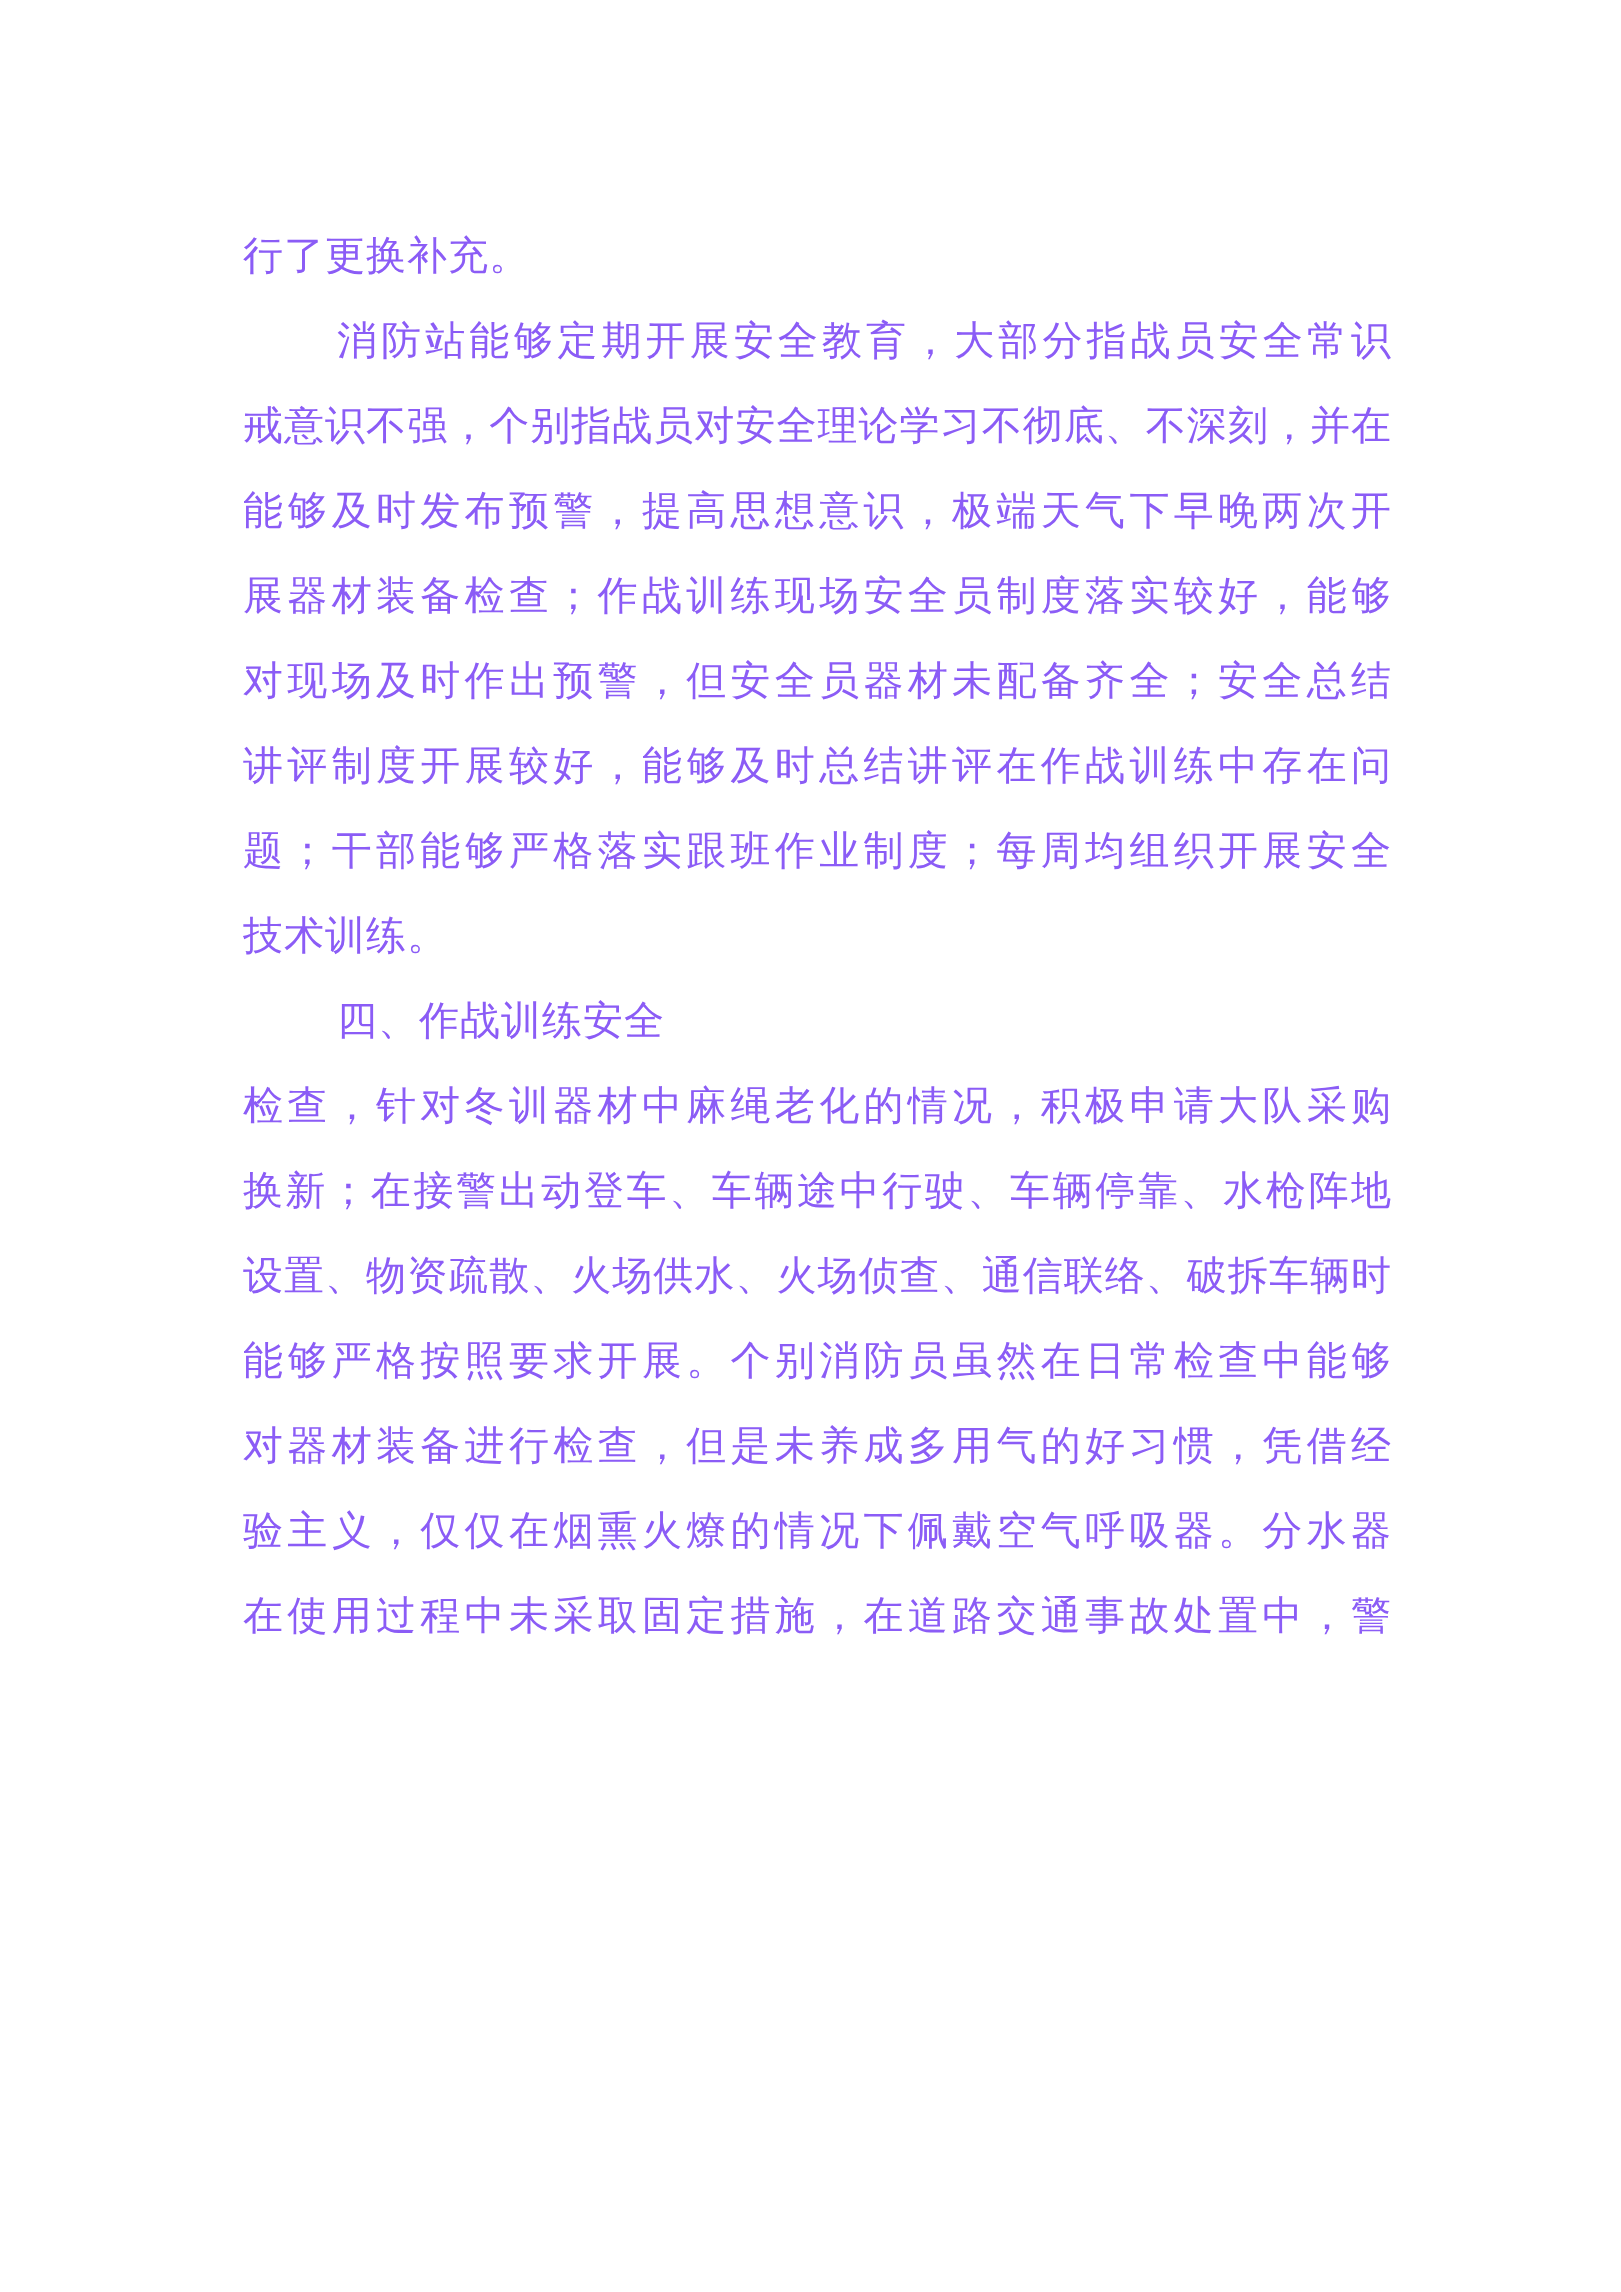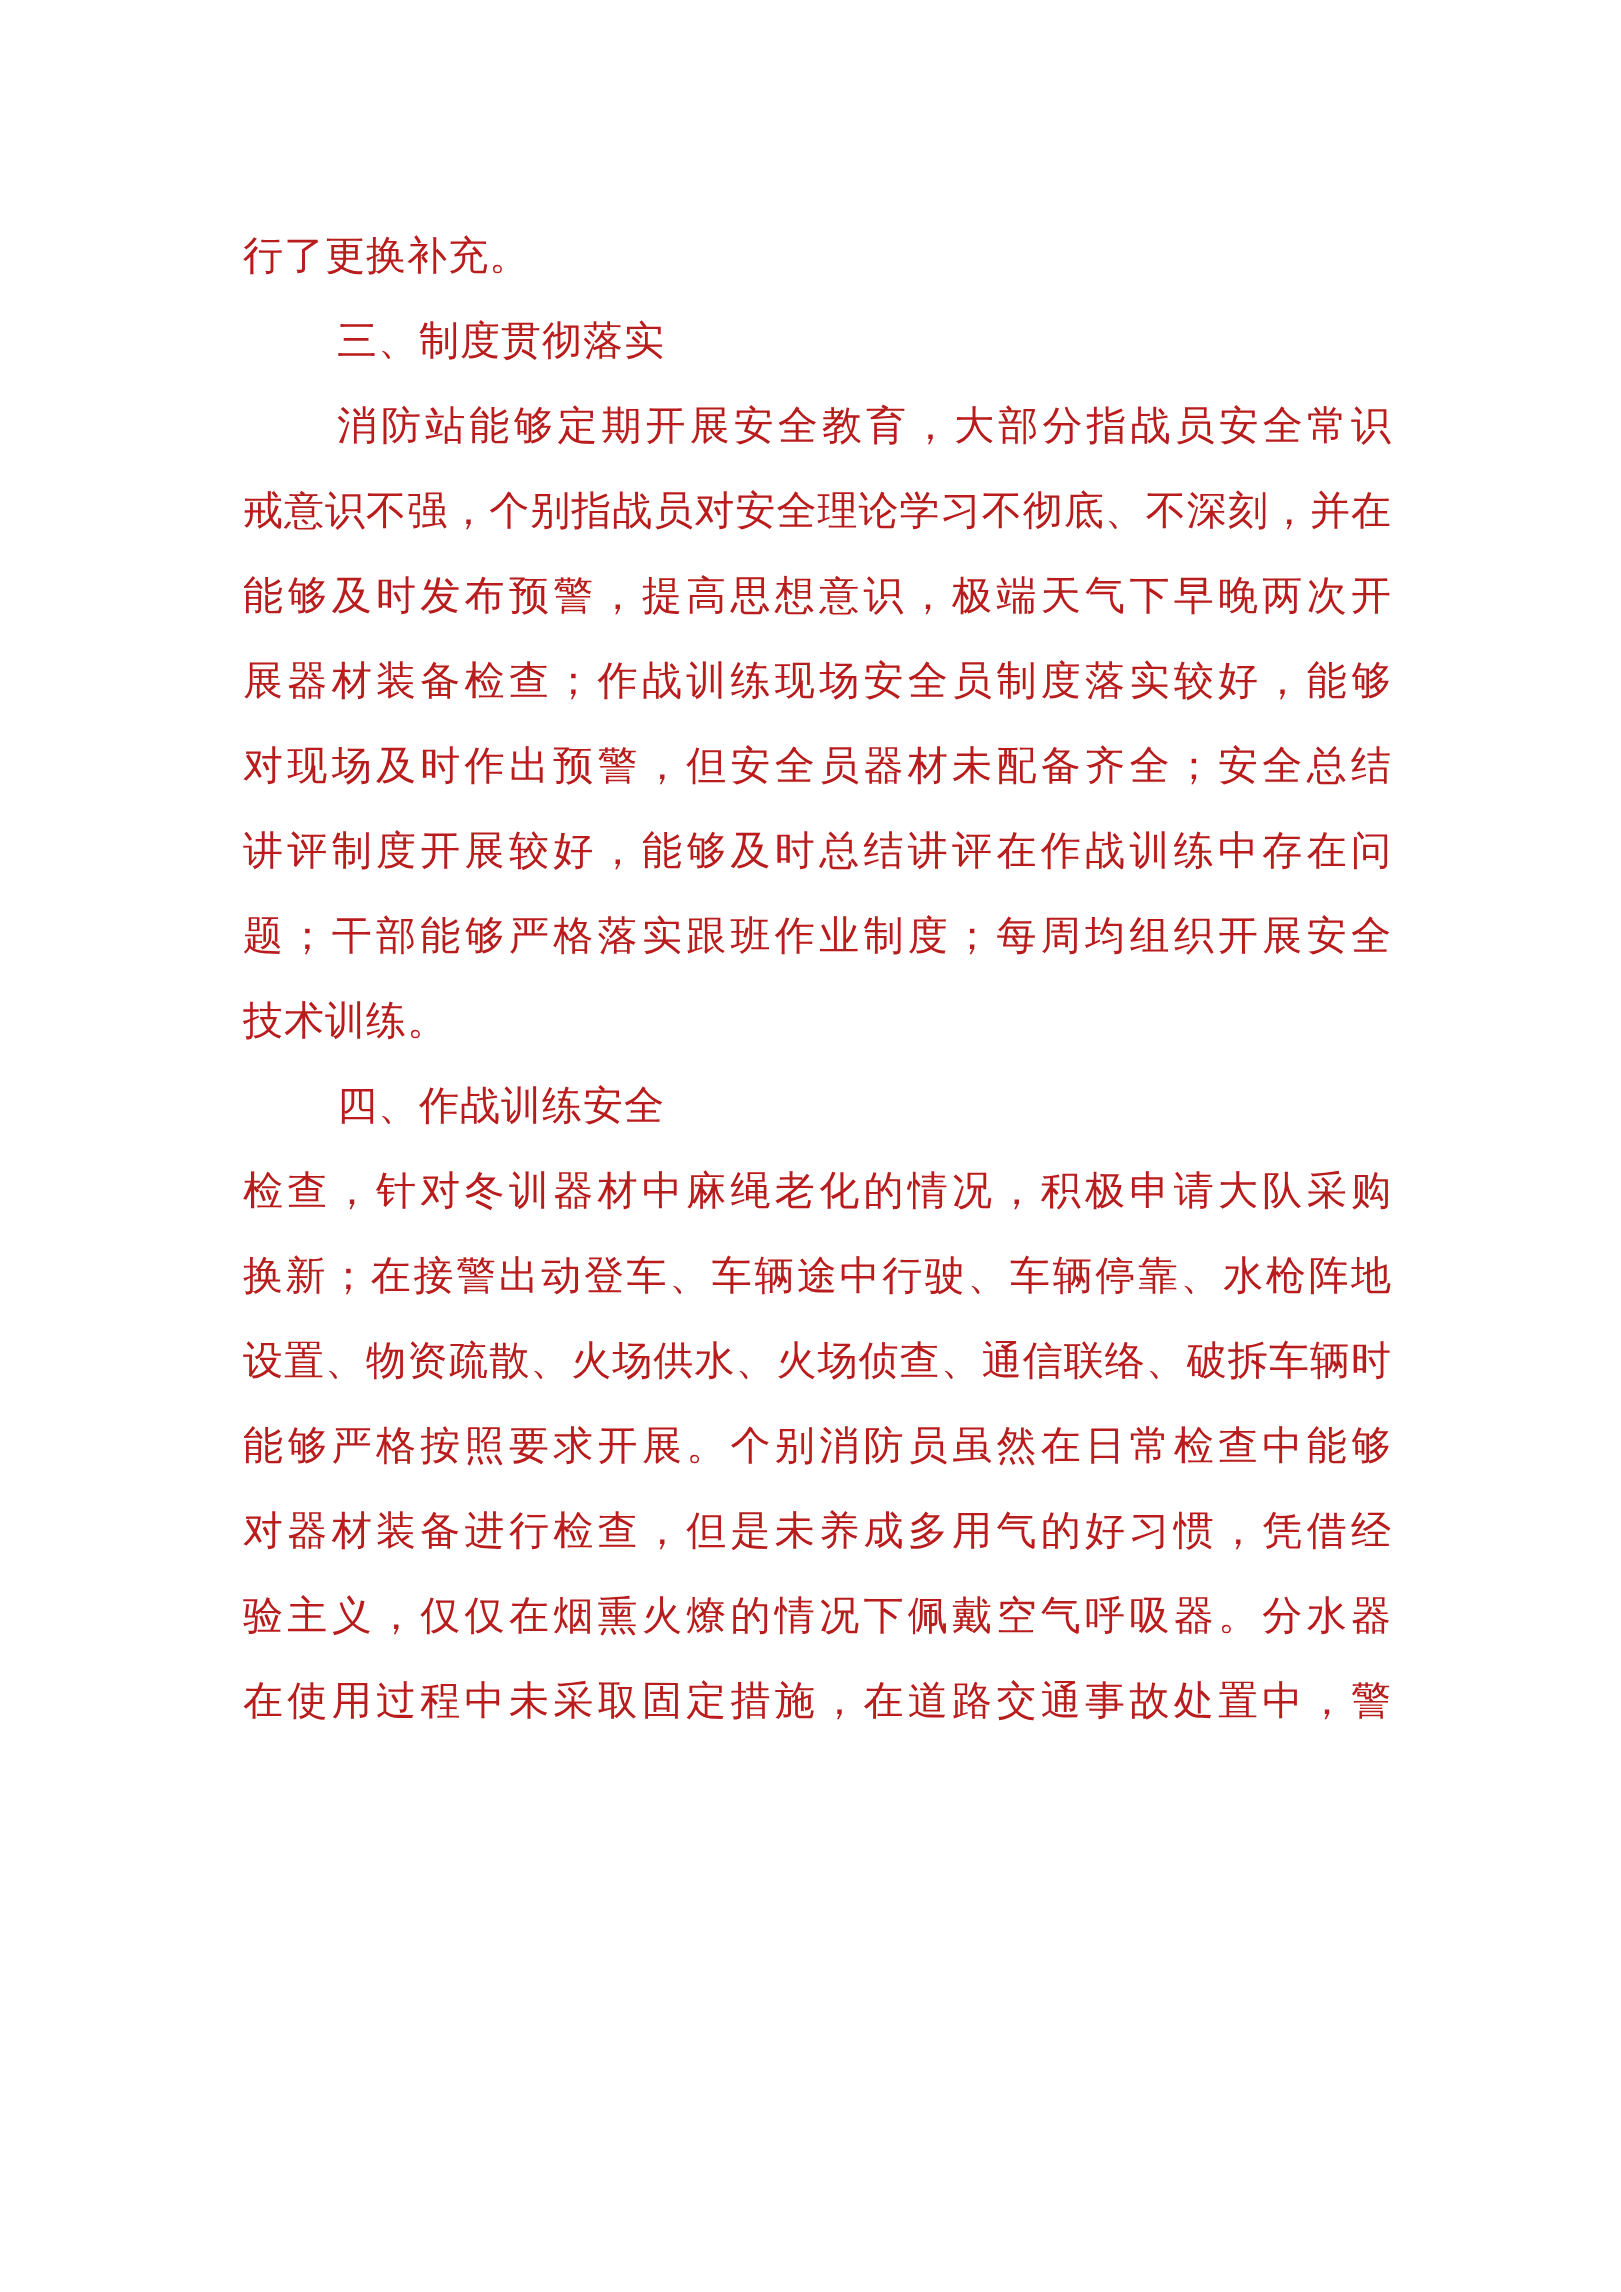--- a/index.html
+++ b/index.html
@@ -21,40 +21,39 @@
     left: 243px;
     top: 213px;
     width: 1149px;
   }
   .line {
     font-size: 40px;
     line-height: 85px;
     height: 85px;
     overflow: hidden;
     text-align: left;
-    color: #b91c1c;
+    color: #8b5cf6;
     letter-spacing: 1px;
   }
   
   .fill {
     text-align: justify;
     text-align-last: justify;
   }
   
   .indent {
     padding-left: 94px;
   }
 </style>
 </head>
 <body>
 
 <div class="page">
   <div class="content">
     <div class="line">行了更换补充。</div>
-    <div class="line indent">三、制度贯彻落实</div>
     <div class="line indent fill">消防站能够定期开展安全教育，大部分指战员安全常识</div>
     <div class="line fill">戒意识不强，个别指战员对安全理论学习不彻底、不深刻，并在</div>
     <div class="line fill">能够及时发布预警，提高思想意识，极端天气下早晚两次开</div>
     <div class="line fill">展器材装备检查；作战训练现场安全员制度落实较好，能够</div>
     <div class="line fill">对现场及时作出预警，但安全员器材未配备齐全；安全总结</div>
     <div class="line fill">讲评制度开展较好，能够及时总结讲评在作战训练中存在问</div>
     <div class="line fill">题；干部能够严格落实跟班作业制度；每周均组织开展安全</div>
     <div class="line">技术训练。</div>
     <div class="line indent">四、作战训练安全</div>
     <div class="line fill">检查，针对冬训器材中麻绳老化的情况，积极申请大队采购</div>

